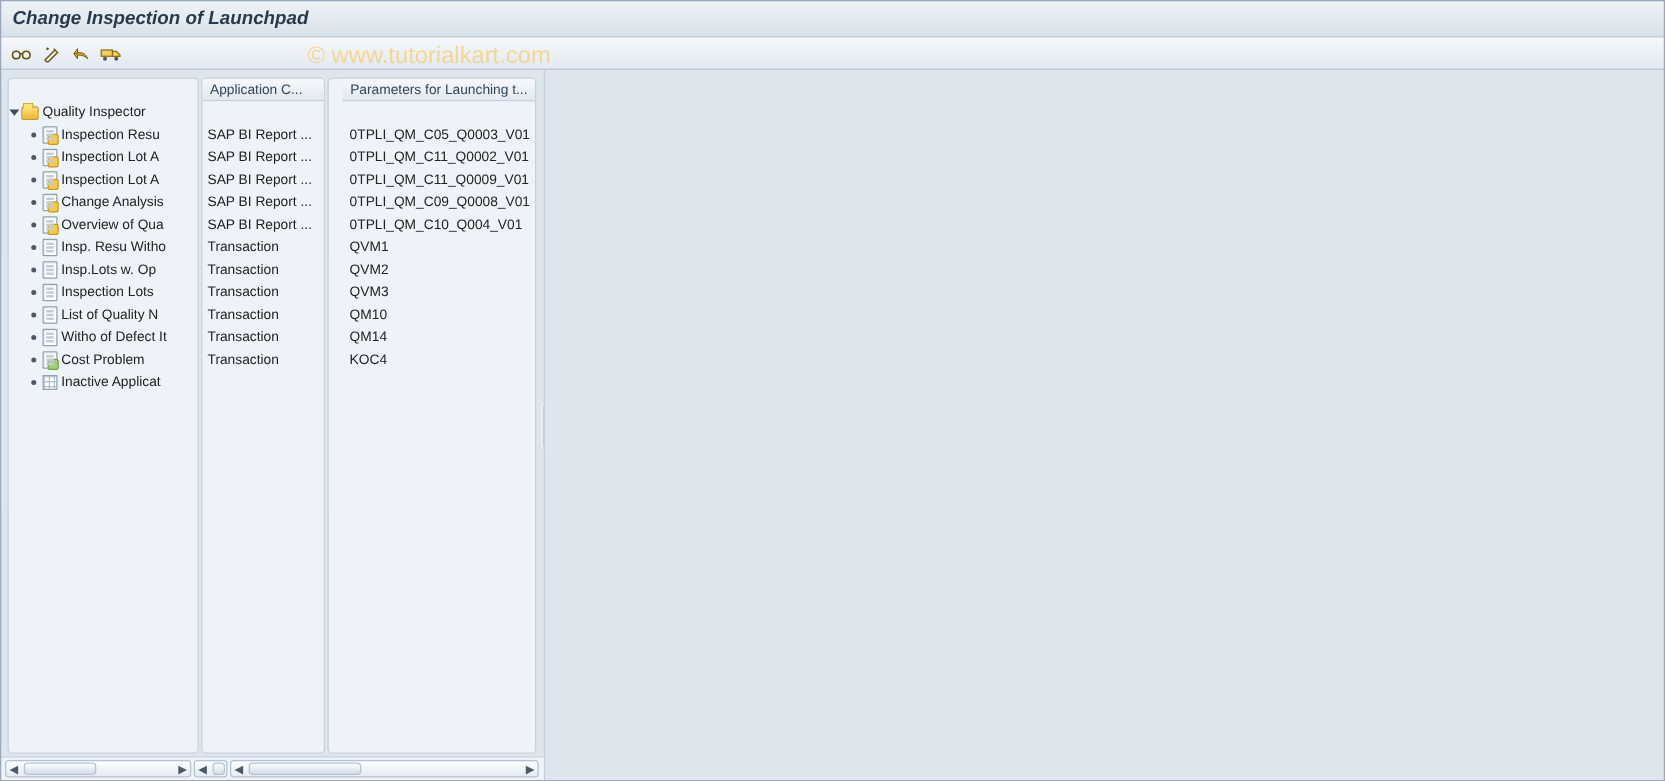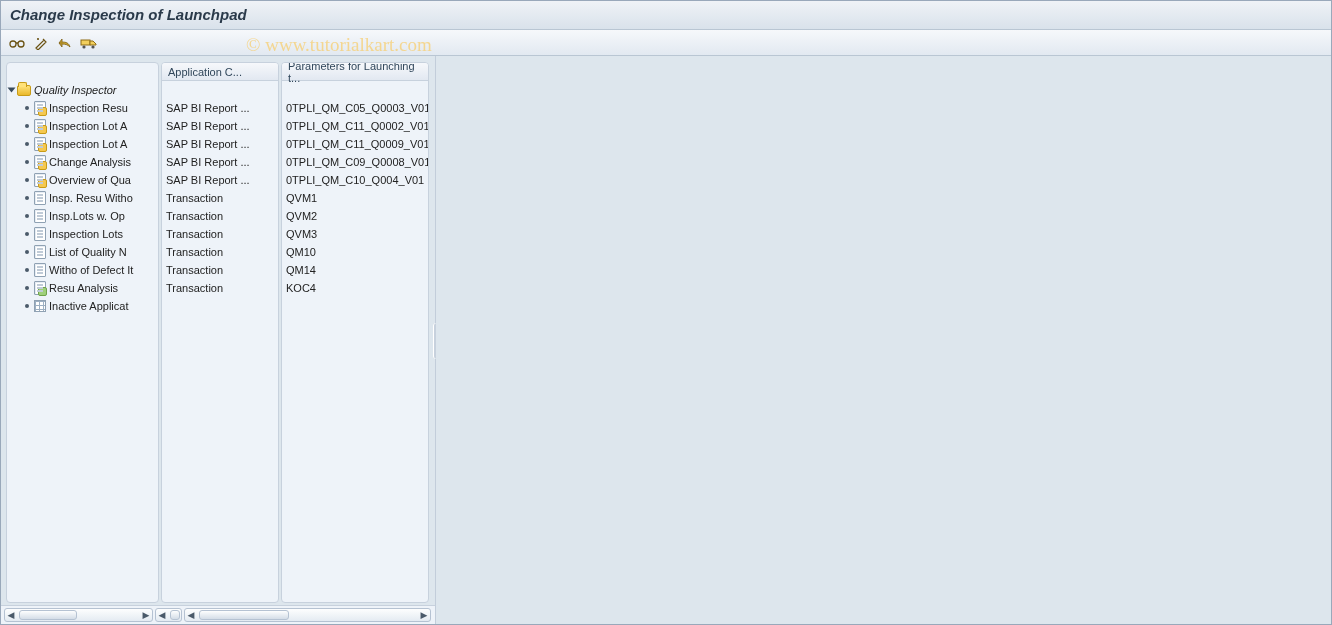--- a/index.html
+++ b/index.html
@@ -57,22 +57,22 @@
     .col {
       background: #eef3f9;
       border: 1px solid #c7d1dd;
       border-radius: 4px;
       margin-right: 2px;
       display: flex;
       flex-direction: column;
       overflow: hidden;
     }
     .col-tree { width: 153px; }
-    .col-app  { width: 118px; }
-    .col-param { flex: 1; }
+    .col-app  { width: 99px; }
+    .col-param { flex: 1; align-items: flex-end; }
     .col-header {
       height: 18px;
       display: flex;
       align-items: center;
       color: #30465a;
     }
     .col-header.blank { background: transparent; }
     .col-header.label {
       background: linear-gradient(#f6f8fb, #e2e8f1);
       border-bottom: 1px solid #c7d1dd;
@@ -88,21 +88,21 @@
       height: 18px;
       padding: 0 4px;
       display: flex;
       align-items: center;
       white-space: nowrap;
       overflow: hidden;
       color: #222;
       font-size: 11px;
     }
     .tree-row { gap: 3px; }
-    .indent-0 { padding-left: 2px; font-style: italic; }
+    .indent-0 { padding-left: 2px; }
     .indent-1 { padding-left: 18px; }
     .tree-caret {
       width: 0; height: 0;
       border-left: 5px solid #394b5d;
       border-top: 4px solid transparent;
       border-bottom: 4px solid transparent;
       transform: rotate(90deg);
       display: inline-block;
     }
     .leaf-dot {
@@ -169,21 +169,21 @@
     }
     .right-pane { flex:1; background:#dde6ed; position:relative; }
     .splitter-handle {
       position:absolute; right:-4px; top:50%; transform:translateY(-50%);
       width:6px; height:36px; background:#c7d1dd; border-radius:3px;
       box-shadow: inset 1px 0 #fff;
     }
     .watermark {
       position:absolute; top:34px; left:246px;
       color: rgba(247, 205, 111, .75);
-      font-family: Liberation Serif, serif;
+      font-family: Liberation Sans, sans-serif;
       font-size: 19px;
       pointer-events:none;
     }
     .outer-border {
       position:absolute; inset:0;
       border:1px solid #99a8ba;
       pointer-events:none;
     }
   </style>
 </head>
@@ -279,21 +279,21 @@
               <span>List of Quality N</span>
             </div>
             <div class="row tree-row indent-1">
               <span class="leaf-dot"></span>
               <span class="icon-sheet"></span>
               <span>Witho of Defect It</span>
             </div>
             <div class="row tree-row indent-1">
               <span class="leaf-dot"></span>
               <span class="icon-sheet cost"></span>
-              <span>Resu Analysis</span>
+              <span>Cost Problem</span>
             </div>
             <div class="row tree-row indent-1">
               <span class="leaf-dot"></span>
               <span class="icon-grid"></span>
               <span>Inactive Applicat</span>
             </div>
           </div>
       </div>
 
       <div class="col col-app">

